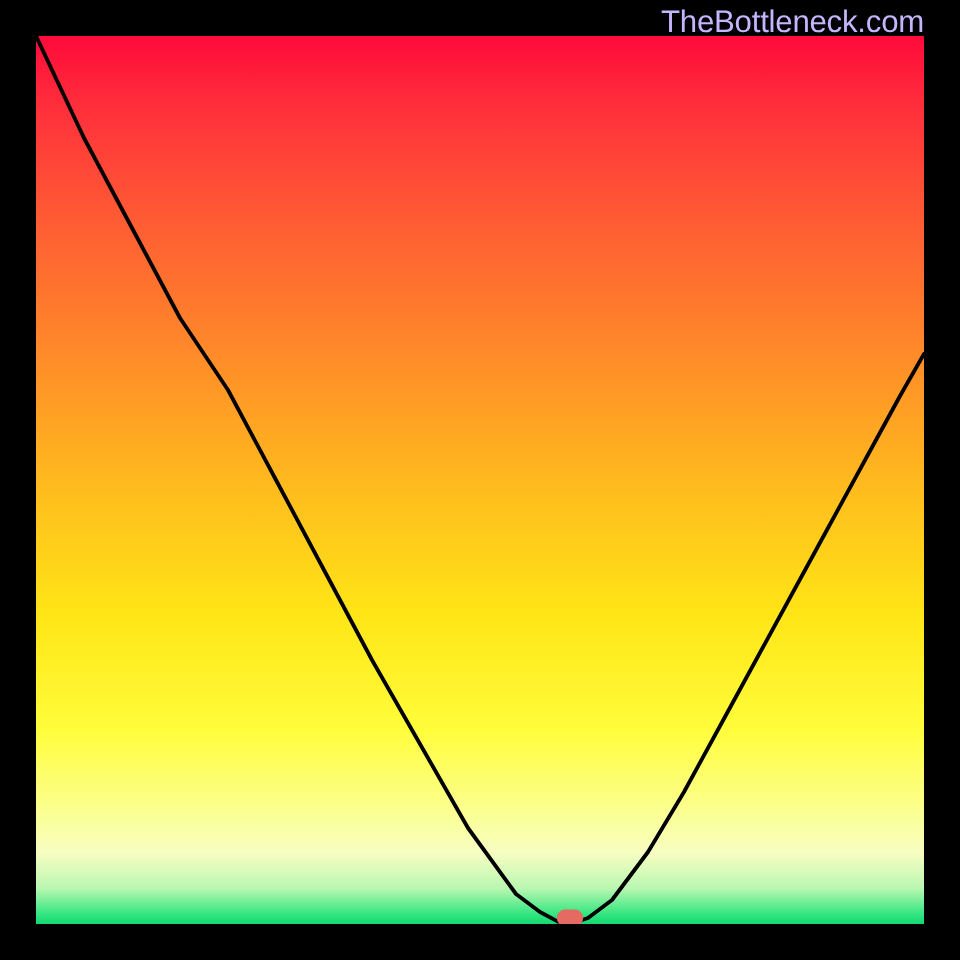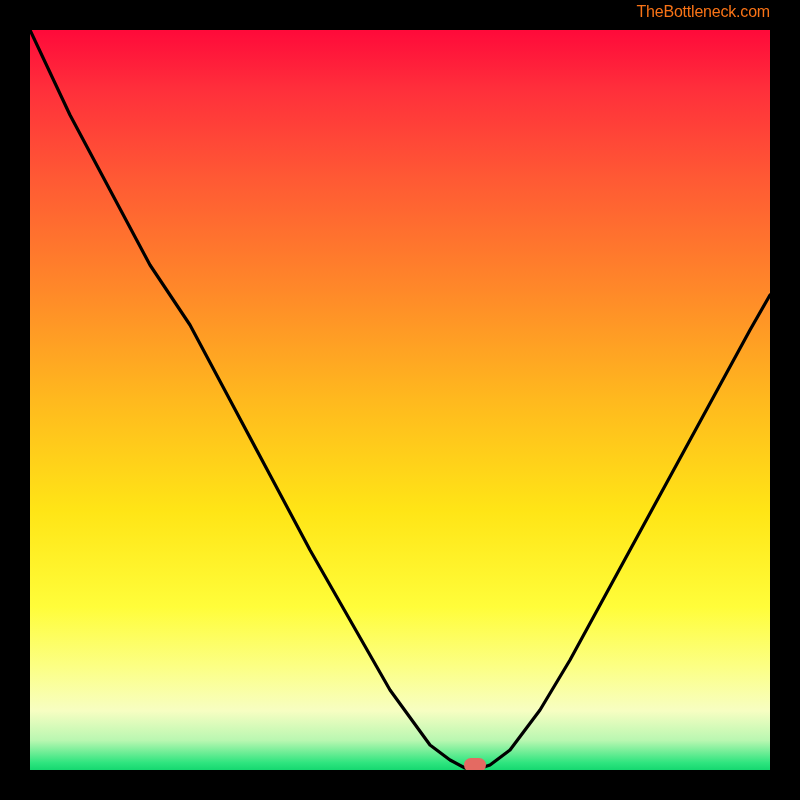--- a/index.html
+++ b/index.html
@@ -46,22 +46,22 @@
       #f7fec2 92%,
       #b9f7b1 96%,
       #2fe57f 99%,
       #15d870 100%
     );
   }
   .watermark {
     position: absolute;
     top: 3px;
     right: 30px;
-    color: #f97316;
-    font-size: 16px;
+    color: #c4b5fd;
+    font-size: 26px;
     font-weight: 500;
     letter-spacing: -0.2px;
   }
   .marker {
     position: absolute;
     width: 22px;
     height: 14px;
     border-radius: 7px;
     transform: translate(-50%, -50%);
   }

